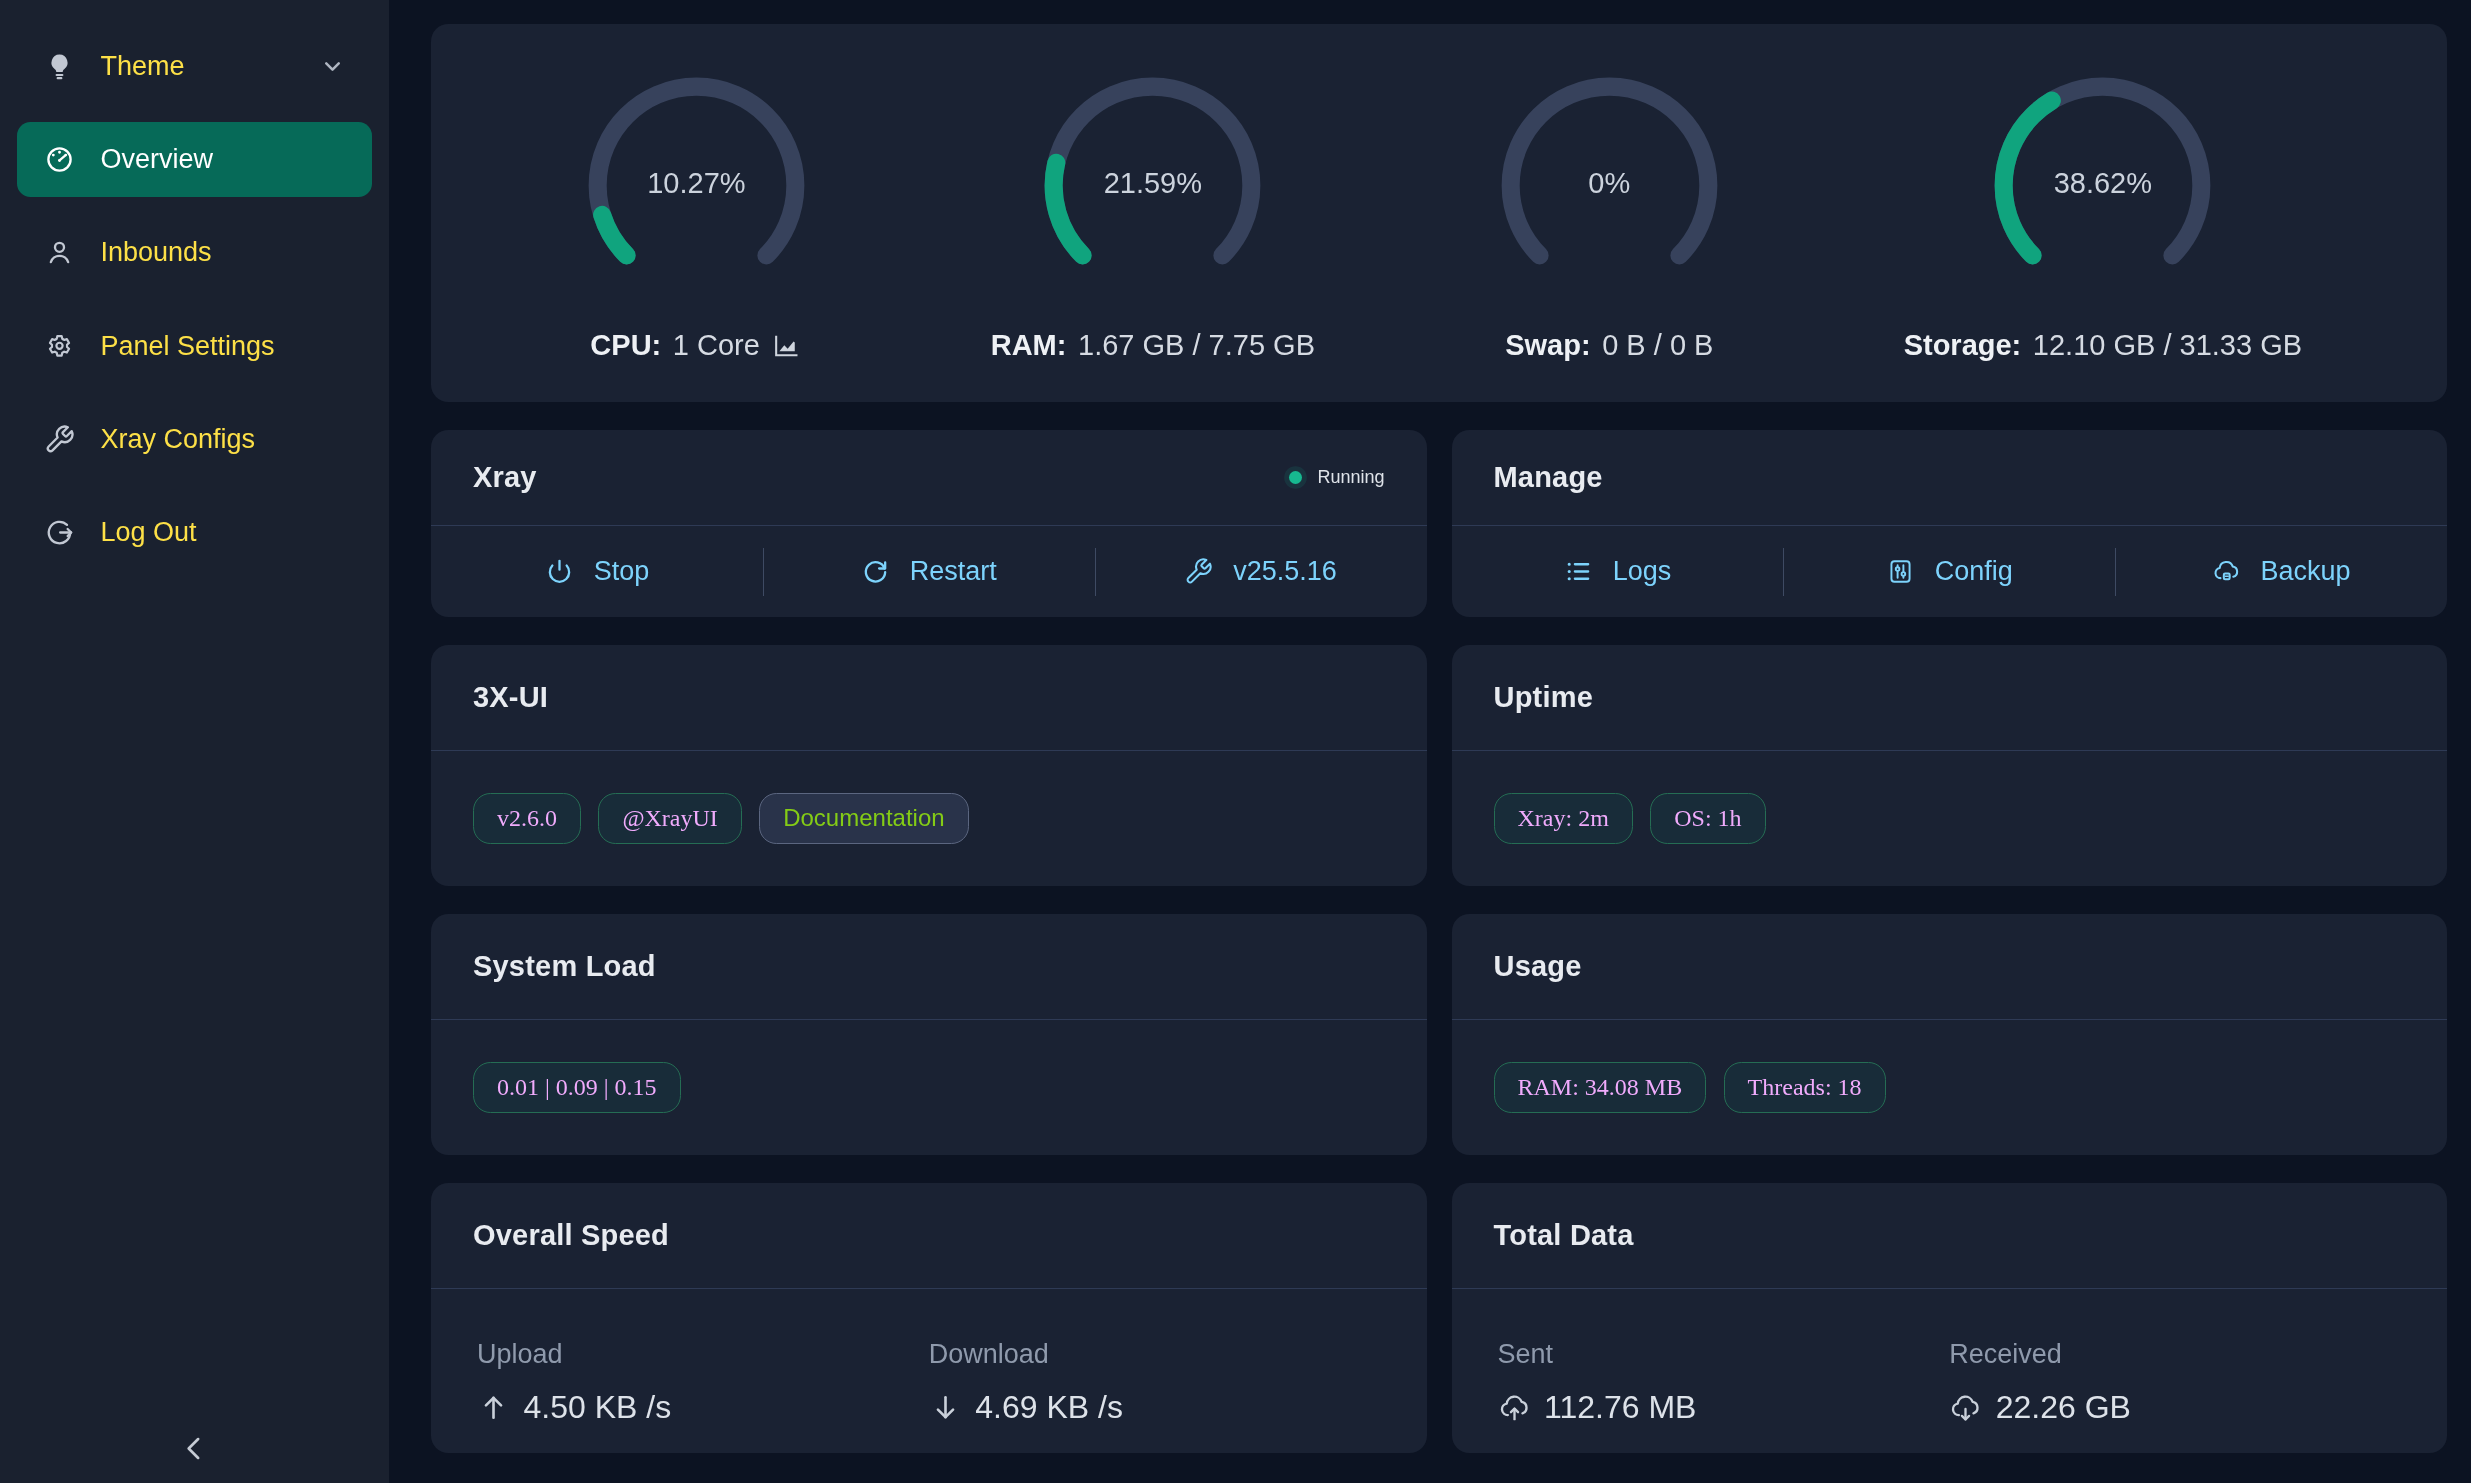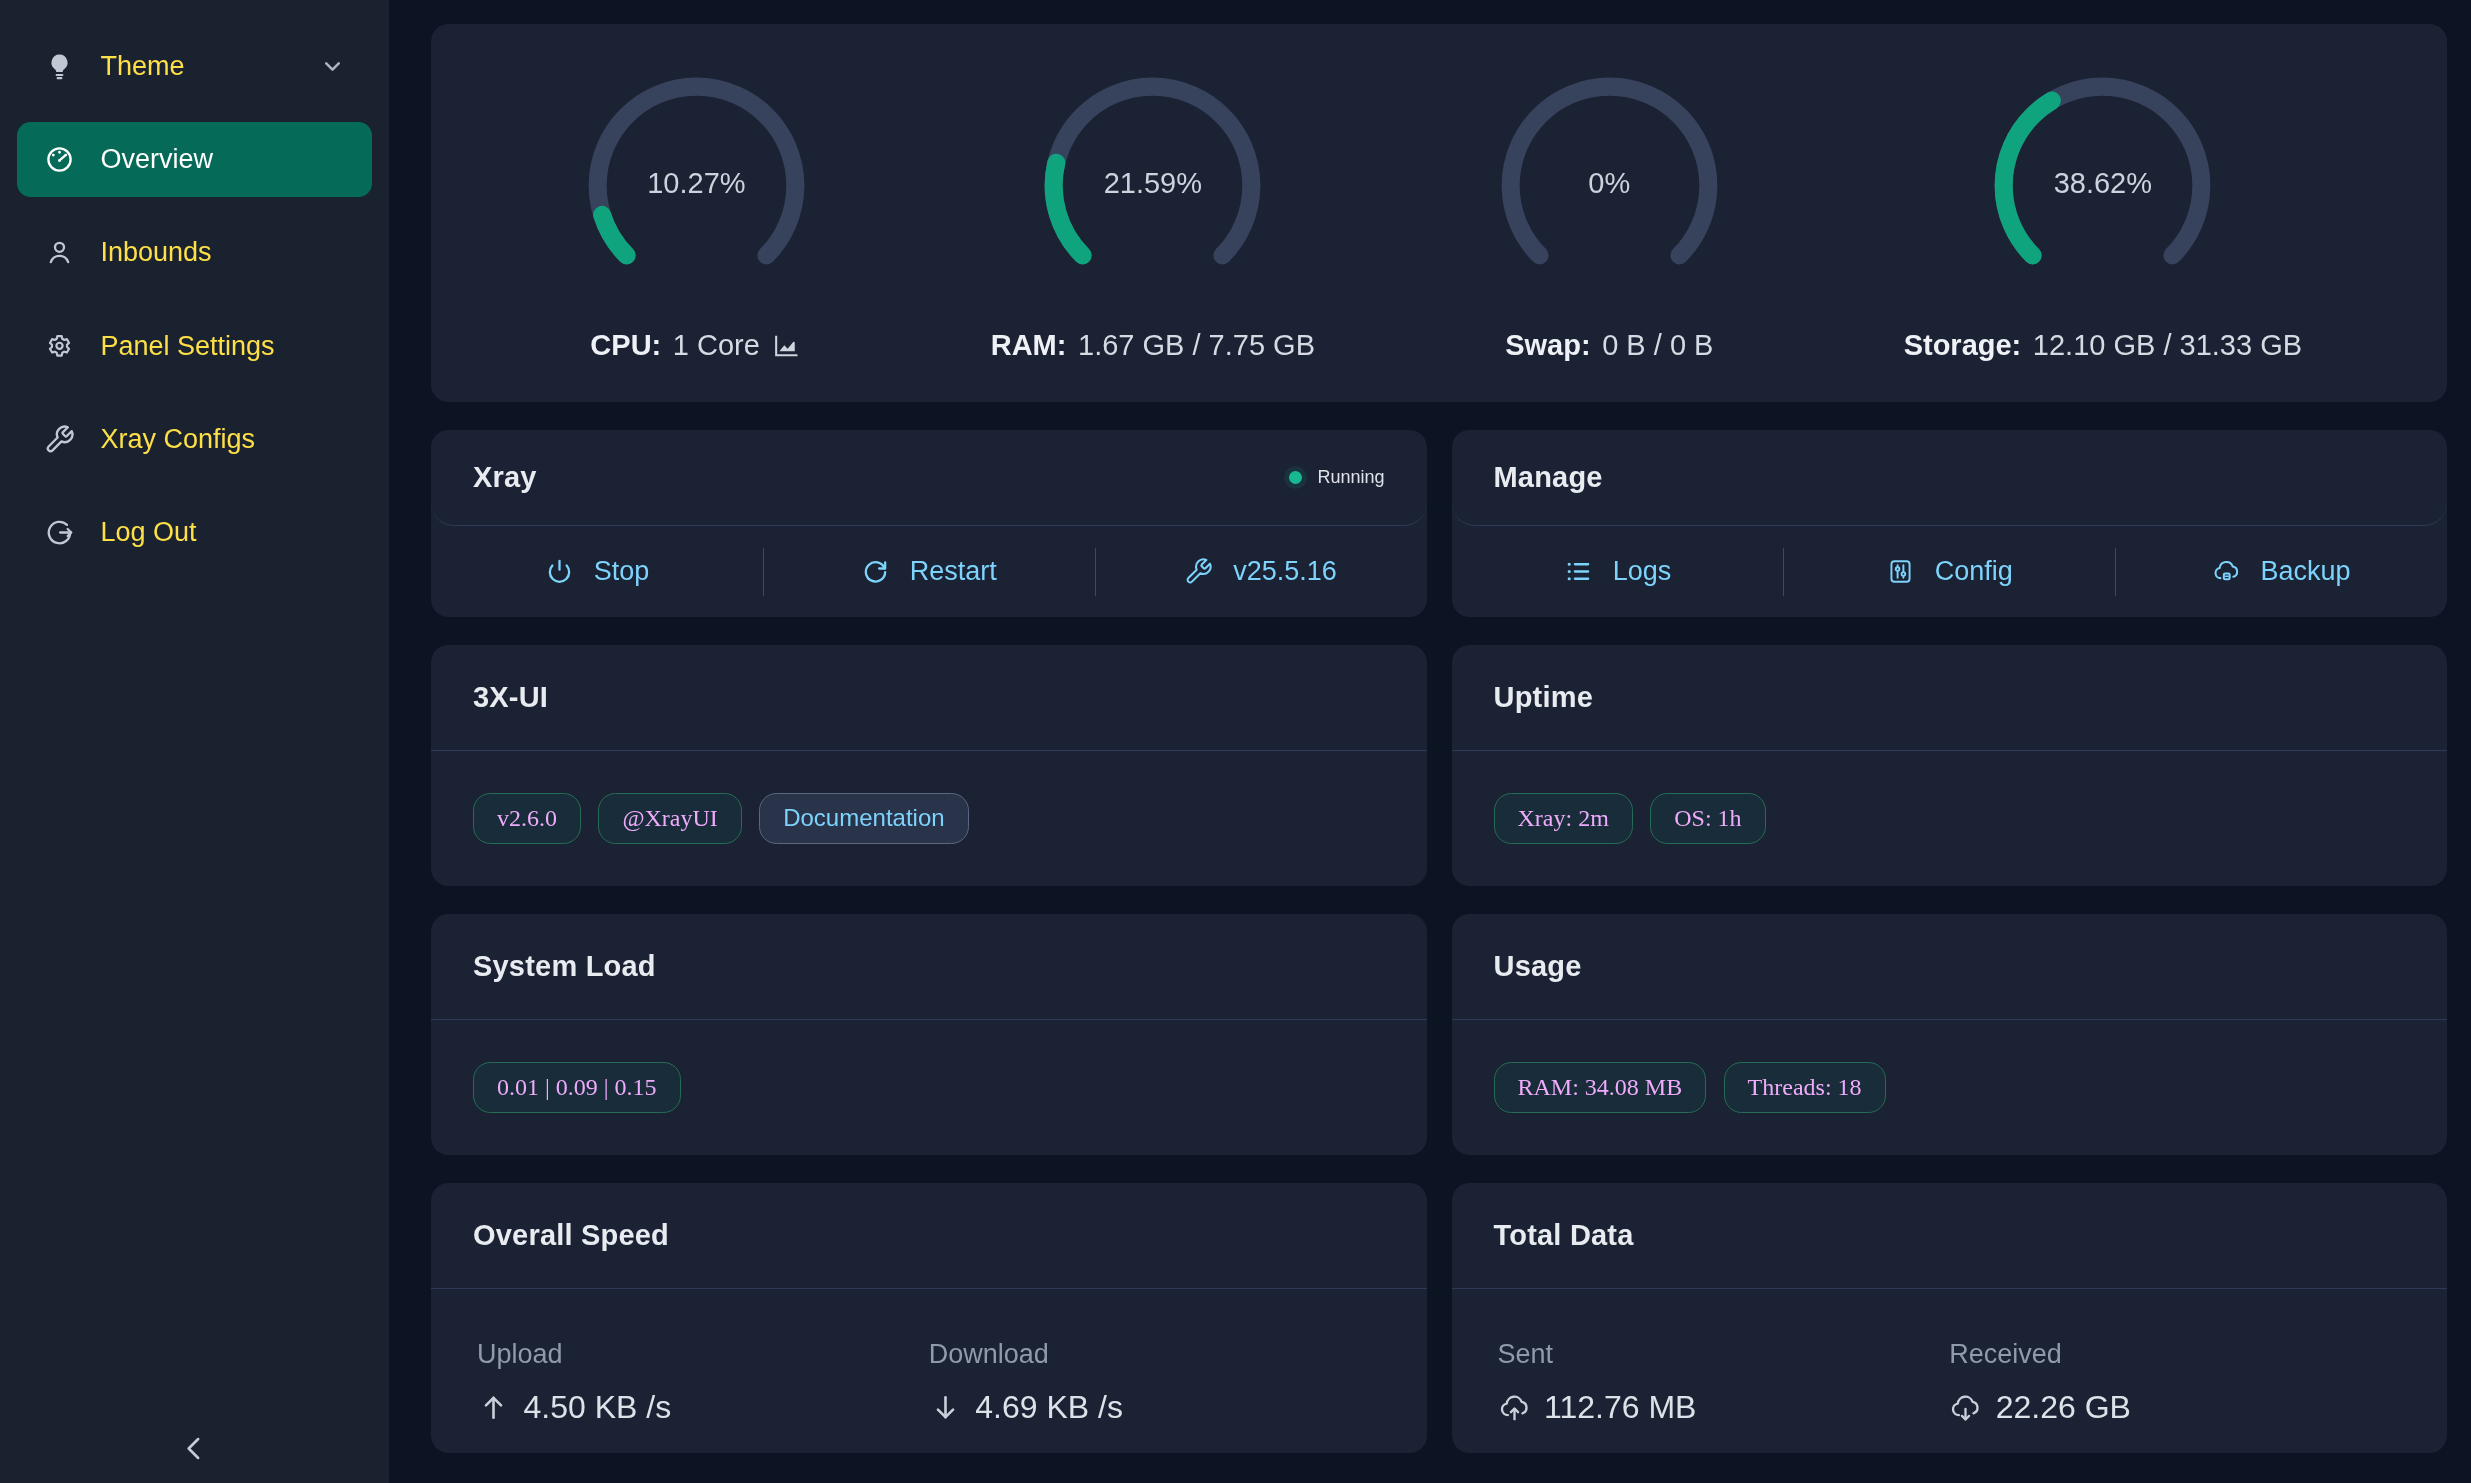--- a/index.html
+++ b/index.html
@@ -61,21 +61,21 @@
   
   .cards {
     display:grid; grid-template-columns:1fr 1fr;
     column-gap:25px; row-gap:28px; margin-top:28px;
     grid-template-rows:187px 241px 241px 270px;
   }
   .card-head {
     display:flex; align-items:center; justify-content:space-between;
     height:106px; padding:0 42px; border-bottom:1px solid #2e3a55;
   }
-  .card-head.small { height:96px;border-radius:23px; }
+  .card-head.small { height:96px; }
   .card-head h2 { font-size:29px; font-weight:600; color:#e8ebf0; letter-spacing:0.2px; }
   .status { display:flex; align-items:center; gap:15.4px; font-size:18px; color:#dfe3e9; }
   .dot {
     width:13.5px; height:13.5px; border-radius:50%; background:#17b890;
     box-shadow:0 0 0 4.8px rgba(23,184,144,.12);
   }
   .action-row { display:flex; height:91px; align-items:stretch; }
   .abtn {
     flex:1; display:flex; align-items:center; justify-content:center; gap:20px;
     background:none; border:none; font-family:inherit;
@@ -87,21 +87,21 @@
   }
   .abtn .icn { width:29px; height:29px; display:flex; }
   .abtn .icn svg { width:100%; height:100%; }
 
   .tag-row { height:135px; display:flex; align-items:center; gap:17.4px; padding:0 42px; }
   .tag {
     font-size:24px; padding:9.7px 23px; border-radius:17.4px; line-height:1.2;
     background:none; font-family:inherit; white-space:nowrap;
   }
   .tag-green { color:#f0abfc; border:1.9px solid #256d54; background:rgba(18,166,128,.08);font-family:Liberation Serif, serif; }
-  .tag-gray  { color:#7dd3fc; border:1.9px solid #5b6680; background:#29334a; cursor:pointer; }
+  .tag-gray  { color:#84cc16; border:1.9px solid #5b6680; background:#29334a; cursor:pointer; }
   .tag-link { cursor:pointer; }
 
   .duo { display:flex; padding:50px 46px 0; }
   .duo-col { flex:1; }
   .duo-label { font-size:27px; color:#8f9aac; }
   .duo-value { margin-top:19.3px; font-size:32px; color:#dde2e9; display:flex; align-items:center; gap:13.5px; }
   .duo-value .icn { width:33px; height:33px; color:#c9d0da; display:flex; }
   .duo-value .icn svg { width:100%; height:100%; }
 </style>
 </head>

